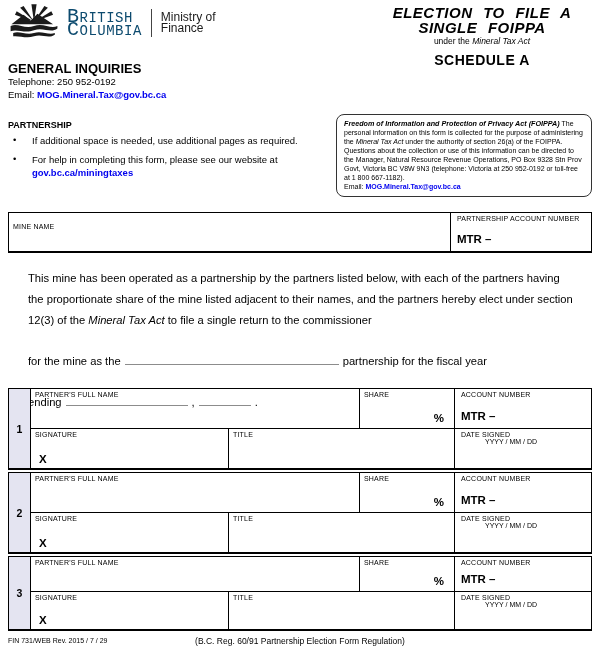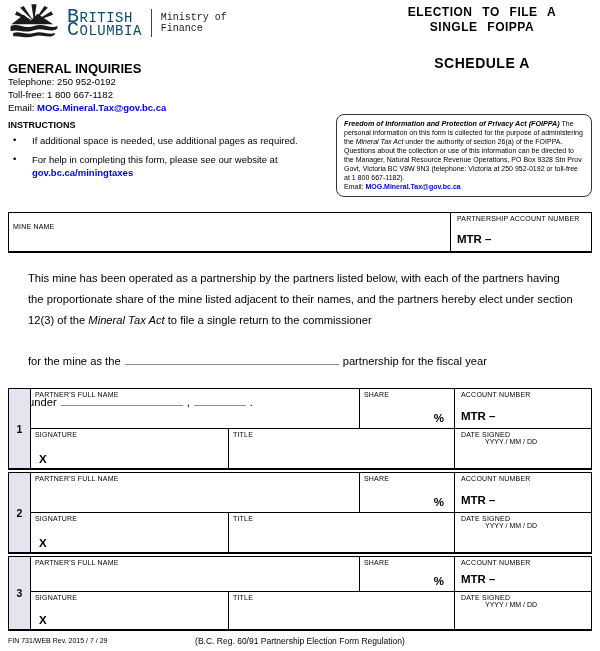--- a/index.html
+++ b/index.html
@@ -12,28 +12,28 @@
 
   
   .logo-wrap { left:8px; top:4px; display:flex; align-items:center; gap:7px; }
   .crest { width:52px; height:37px; }
   .prov-name {
     font-family:Liberation Mono, monospace; font-variant:small-caps;
     font-size:20px; line-height:13px; letter-spacing:.5px; color:#0c4a6e;
   }
   .logo-div { width:1px; height:28px; background:#444; margin:0 2px; }
   .ministry {
-    font-family:Liberation Mono, monospace; font-size:10px; line-height:11px; color:#1a1a1a;
+    font-family:Liberation Sans, sans-serif; font-size:12px; line-height:11px; color:#1a1a1a;
   }
   .mailing { left:203px; top:8px; font-size:7.5px; line-height:10px; }
   .link { color:#0000ee; font-weight:bold; text-decoration:none; cursor:pointer; }
   .title-block { left:368px; top:5px; width:228px; text-align:center; }
-  .title-line { font-size:12px; font-weight:bold; word-spacing:6px; letter-spacing:.5px; line-height:15px; }
+  .title-line { font-size:15px; font-weight:bold; word-spacing:6px; letter-spacing:.5px; line-height:15px;font-style:italic; }
   .subtitle { font-size:8.5px; margin-top:1px; }
-  .schedule { font-size:14px; font-weight:bold; letter-spacing:.5px; margin-top:20px; }
+  .schedule { font-size:14px; font-weight:bold; letter-spacing:.5px; margin-top:6px; }
 
   .inquiries { left:8px; top:62px; font-size:9.5px; line-height:13px; }
   .inq-head { font-weight:bold; font-size:13px; }
 
   .instructions { left:8px; top:120px; width:315px; font-size:9.5px; }
   .inst-head { font-weight:bold; font-size:9px; margin-bottom:4px; }
   .bullet-row { display:flex; margin-bottom:6px; }
   .bullet-dot { width:24px; padding-left:5px; flex:0 0 24px; }
   .bullet-text { line-height:13px; }
 
@@ -117,32 +117,32 @@
     <div class="ministry">
       <div>Ministry of</div>
       <div>Finance</div>
     </div>
   </div>
 
 
   <div class="abs title-block">
     <div class="title-line">ELECTION TO FILE A</div>
     <div class="title-line">SINGLE FOIPPA</div>
+    <div class="subtitle"><span>under the </span><i>Mineral Tax Act</i></div>
     <div class="schedule">SCHEDULE A</div>
   </div>
 
   <div class="abs inquiries">
     <div class="inq-head">GENERAL INQUIRIES</div>
     <div>Telephone:  250 952-0192</div>
-    <div>Toll-free:  1 800 667-1182</div>
     <div><span>Email:  </span><span class="link">MOG.Mineral.Tax@gov.bc.ca</span></div>
   </div>
 
   <div class="abs instructions">
-    <div class="inst-head">INSTRUCTIONS</div>
+    <div class="inst-head">PARTNERSHIP</div>
     <div class="bullet-row">
       <span class="bullet-dot">•</span>
       <span class="bullet-text">If additional space is needed, use additional pages as required.</span>
     </div>
     <div class="bullet-row">
       <span class="bullet-dot">•</span>
       <span class="bullet-text"><span>For help in completing this form, please see our website at </span><span class="link">gov.bc.ca/miningtaxes</span></span>
     </div>
   </div>
 
@@ -158,21 +158,21 @@
     </div>
     <div class="acct-cell">
       <span class="small-label">PARTNERSHIP ACCOUNT NUMBER</span>
       <span class="mtr">MTR –</span>
     </div>
   </div>
 
   <div class="abs election">
     <div><span>This mine has been operated as a partnership by the partners listed below, with each of the partners having the proportionate share of the mine listed adjacent to their names, and the partners hereby elect under section 12(3) of the </span><i>Mineral Tax Act</i><span> to file a single return to the commissioner</span></div>
     <div class="fill-line"><span>for the mine as the</span><span class="blank b1"></span><span>partnership for the fiscal year</span></div>
-    <div class="fill-line"><span>under</span><span class="blank b2"></span><span>,</span><span class="blank b3"></span><span>.</span></div>
+    <div class="fill-line"><span>ending</span><span class="blank b2"></span><span>,</span><span class="blank b3"></span><span>.</span></div>
   </div>
 
   <div class="abs pblock" style="top:388px">
     <div class="pnum">1</div>
     <div class="pbody">
       <div class="prow prow1">
         <div class="cell c-name">
             <span class="small-label">PARTNER'S FULL NAME</span>
           </div>
         <div class="cell c-share">

